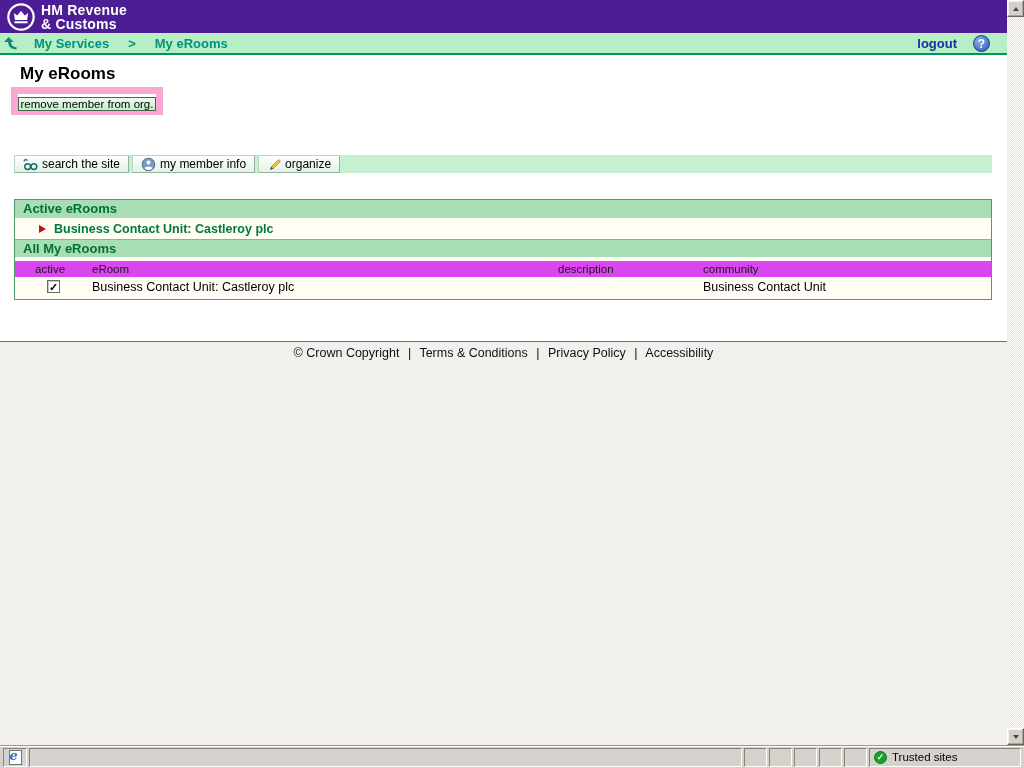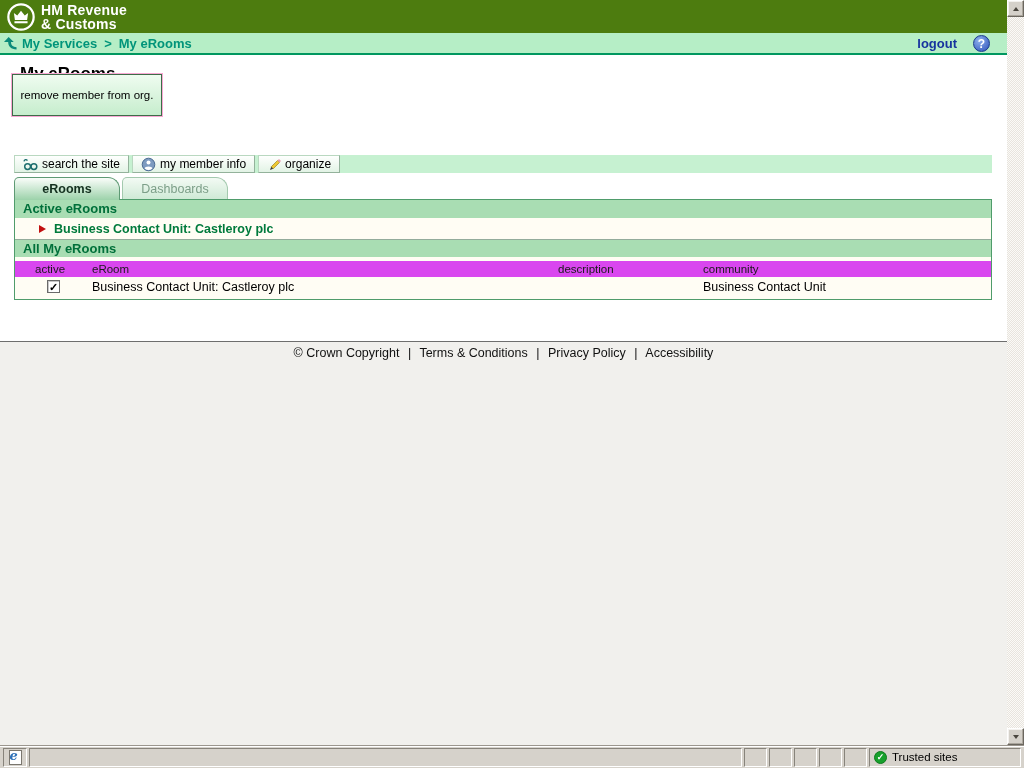--- a/index.html
+++ b/index.html
@@ -1,41 +1,41 @@
 <!DOCTYPE html>
 <html><head>
 <meta charset="utf-8">
 <style>
   * { margin:0; padding:0; box-sizing:border-box; }
   html,body { width:1024px; height:768px; overflow:hidden; }
   body { font-family:"Liberation Sans", sans-serif; background:#fff; }
   #screen { position:relative; width:1024px; height:768px; background:#fff; }
 
   
-  .header { position:absolute; left:0; top:0; width:1007px; height:33px; background:#4d7c0f; }
+  .header { position:absolute; left:0; top:0; width:1007px; height:33px; background:#4c1d95; }
   .logo { position:absolute; left:6px; top:2px; display:flex; align-items:center; gap:5px; }
   .logo-text { color:#fff; font-weight:bold; font-size:14px; line-height:14px; letter-spacing:0.2px; }
   .header-links { position:absolute; right:10px; top:10px; color:#fff; font-size:13px; white-space:nowrap; }
   .header-links span { margin-left:18px; cursor:pointer; }
 
   
   .breadcrumb { position:absolute; left:0; top:33px; width:1007px; height:22px; background:#B6EEC6;
-                border-bottom:2px solid #00975F; display:flex; align-items:center; }
+                border-bottom:2px solid #00975F; display:flex; align-items:center;gap:12px; }
   .bc-arrow { margin:0 5px 0 4px; display:flex; }
   .crumb { color:#00947A; font-weight:bold; font-size:13px; cursor:pointer; }
   .crumb-sep { color:#00947A; font-weight:bold; font-size:13px; margin:0 7px; }
   .logout { position:absolute; right:50px; top:3px; color:#16339E; font-weight:bold; font-size:13px; cursor:pointer; }
   .help-icon { position:absolute; right:17px; top:2px; width:17px; height:17px; border-radius:50%;
                background:radial-gradient(circle at 35% 30%, #8FB2EE, #2B50B8);
                color:#fff; font-weight:bold; font-size:12px; text-align:center; line-height:17px; cursor:pointer;
                border:1px solid #1A3A8C; }
 
   
   .page-title { position:absolute; left:20px; top:64px; font-size:17px; font-weight:bold; color:#000; }
-  .annotation { position:absolute; left:11px; top:73px; width:152px; height:44px; border:1px solid #f9a8d4; }
+  .annotation { position:absolute; left:11px; top:87px; width:152px; height:28px; border:7px solid #f9a8d4; }
   .remove-btn { width:100%; height:100%; background:linear-gradient(#EFFCF0, #C6EDCD);
                 border:1px solid #3E6B49; font-size:11.5px; font-family:inherit; color:#000; cursor:pointer; }
 
   
   .toolbar { position:absolute; left:14px; top:155px; width:978px; height:18px; background:#C6F1D1; display:flex; }
   .tb-btn { height:18px; display:flex; align-items:center; gap:4px; padding:0 8px;
             background:linear-gradient(#FEFFFE,#E2F3E5); border:1px solid #B9D8C0; border-right-color:#93B29B;
             border-bottom-color:#93B29B; font-size:12px; font-family:inherit; color:#000; cursor:pointer; white-space:nowrap; }
   .tb-btn + .tb-btn { margin-left:3px; }
   .tb-icon { display:flex; }
@@ -174,24 +174,20 @@
         <svg width="14" height="14" viewBox="0 0 14 14">
           <path d="M4.2 9.8 L10.5 3.5 L12.5 5.5 L6.2 11.8 Z" fill="#EFC832" stroke="#9A8420" stroke-width="0.7"></path>
           <path d="M10.5 3.5 L12 2 L14 4 L12.5 5.5 Z" fill="#E79DB0"></path>
           <path d="M4.2 9.8 L6.2 11.8 L3 12.9 Z" fill="#3A3A3A"></path>
         </svg>
       </span>
       <span>organize</span>
     </button>
   </div>
 
-  <div class="tabs">
-    <div class="tab active">eRooms</div>
-    <div class="tab inactive">Dashboards</div>
-  </div>
 
   <div class="main-box">
     <div class="sec-bar first">Active eRooms</div>
     <div class="room-row">
       <span class="tri"></span>
       <span class="room-link">Business Contact Unit: Castleroy plc</span>
     </div>
     <div class="sec-bar">All My eRooms</div>
     <div class="tbl">
       <div class="tbl-head">

